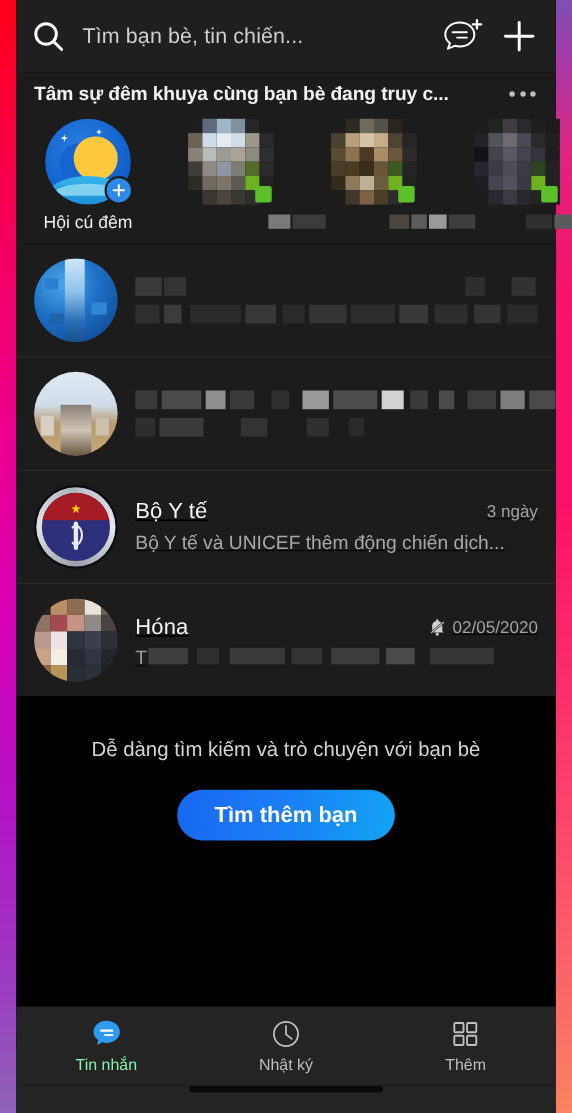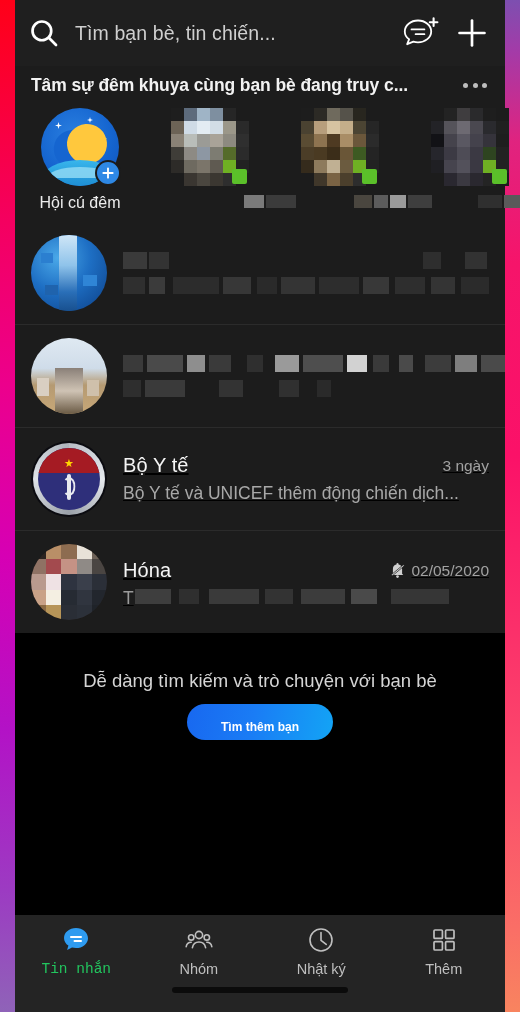--- a/index.html
+++ b/index.html
@@ -159,38 +159,38 @@
   .preview-prefix { color:#9b9b9b; font-size:17.5px; }
 
   
   .empty {
     flex:1 1 auto; background:#000;
     display:flex; flex-direction:column; align-items:center;
     padding-top:37px;
   }
   .empty-text { color:#d5d5d5; font-size:18.5px; text-align:center; }
   .empty-btn {
-    margin-top:12px;
-    padding:0 34px; height:36px; line-height:46px;
+    margin-top:26px;
+    padding:0 34px; height:46px; line-height:46px;
     border-radius:23px;
     background:linear-gradient(100deg,#1868f0 0%,#1a7cf5 45%,#13a4f5 100%);
-    color:#fff; font-size:12px; font-weight:bold;
+    color:#fff; font-size:20px; font-weight:bold;
     border:none; cursor:pointer;
   }
 
   
   .bottom-nav {
     flex:0 0 72px; height:72px;
     background:#242424;
     display:flex; align-items:center;
   }
   .nav-item { flex:1 1 0; display:flex; flex-direction:column; align-items:center; justify-content:center; gap:6px; }
   .nav-ico { width:30px; height:30px; display:block; }
   .nav-label { font-size:14.5px; color:#bfbfbf; }
-  .nav-item.active .nav-label { color:#22c55e;font-family:Liberation Mono, monospace; }
+  .nav-item.active .nav-label { color:#86efac; }
   .home-bar-zone { flex:0 0 25px; height:25px; background:#242424; display:flex; align-items:flex-start; justify-content:center; }
   .home-bar { width:176px; height:6px; border-radius:3px; background:#0b0b0b; }
 </style>
 </head>
 <body>
 
 <div id="screen">
 
   <div class="edge left"></div>
   <div class="edge right"></div>
@@ -551,31 +551,20 @@
       <div class="nav-item active">
         <svg class="nav-ico" viewBox="0 0 30 30">
           <path d="M15 3C8.4 3 3 7.4 3 12.9c0 3.1 1.7 5.9 4.4 7.7l-1.3 4.3 4.9-2.3c1.3.3 2.6.5 4 .5 6.6 0 12-4.4 12-9.9S21.6 3 15 3z" fill="#2e9bf0"></path>
           <rect x="9" y="11" width="12" height="1.9" rx=".95" fill="#fff"></rect>
           <rect x="12.5" y="15" width="8.5" height="1.9" rx=".95" fill="#fff"></rect>
         </svg>
         <div class="nav-label">Tin nhắn</div>
       </div>
 
 
-      <div class="nav-item">
-        <svg class="nav-ico" viewBox="0 0 30 30" fill="none" stroke="#bfbfbf" stroke-width="1.6">
-          <circle cx="15" cy="10" r="3.6"></circle>
-          <path d="M8.4 22.6c.7-3.6 3.3-5.6 6.6-5.6s5.9 2 6.6 5.6" stroke-linecap="round"></path>
-          <circle cx="7.2" cy="12.4" r="2.7"></circle>
-          <path d="M2.2 21.6c.5-2.8 2.4-4.4 5-4.4" stroke-linecap="round"></path>
-          <circle cx="22.8" cy="12.4" r="2.7"></circle>
-          <path d="M27.8 21.6c-.5-2.8-2.4-4.4-5-4.4" stroke-linecap="round"></path>
-        </svg>
-        <div class="nav-label">Nhóm</div>
-      </div>
 
       <div class="nav-item">
         <svg class="nav-ico" viewBox="0 0 30 30" fill="none" stroke="#bfbfbf" stroke-width="1.6">
           <circle cx="15" cy="15" r="11"></circle>
           <path d="M15 7.6V15.4l5.2 4" stroke-linecap="round"></path>
         </svg>
         <div class="nav-label">Nhật ký</div>
       </div>
 
       <div class="nav-item">

